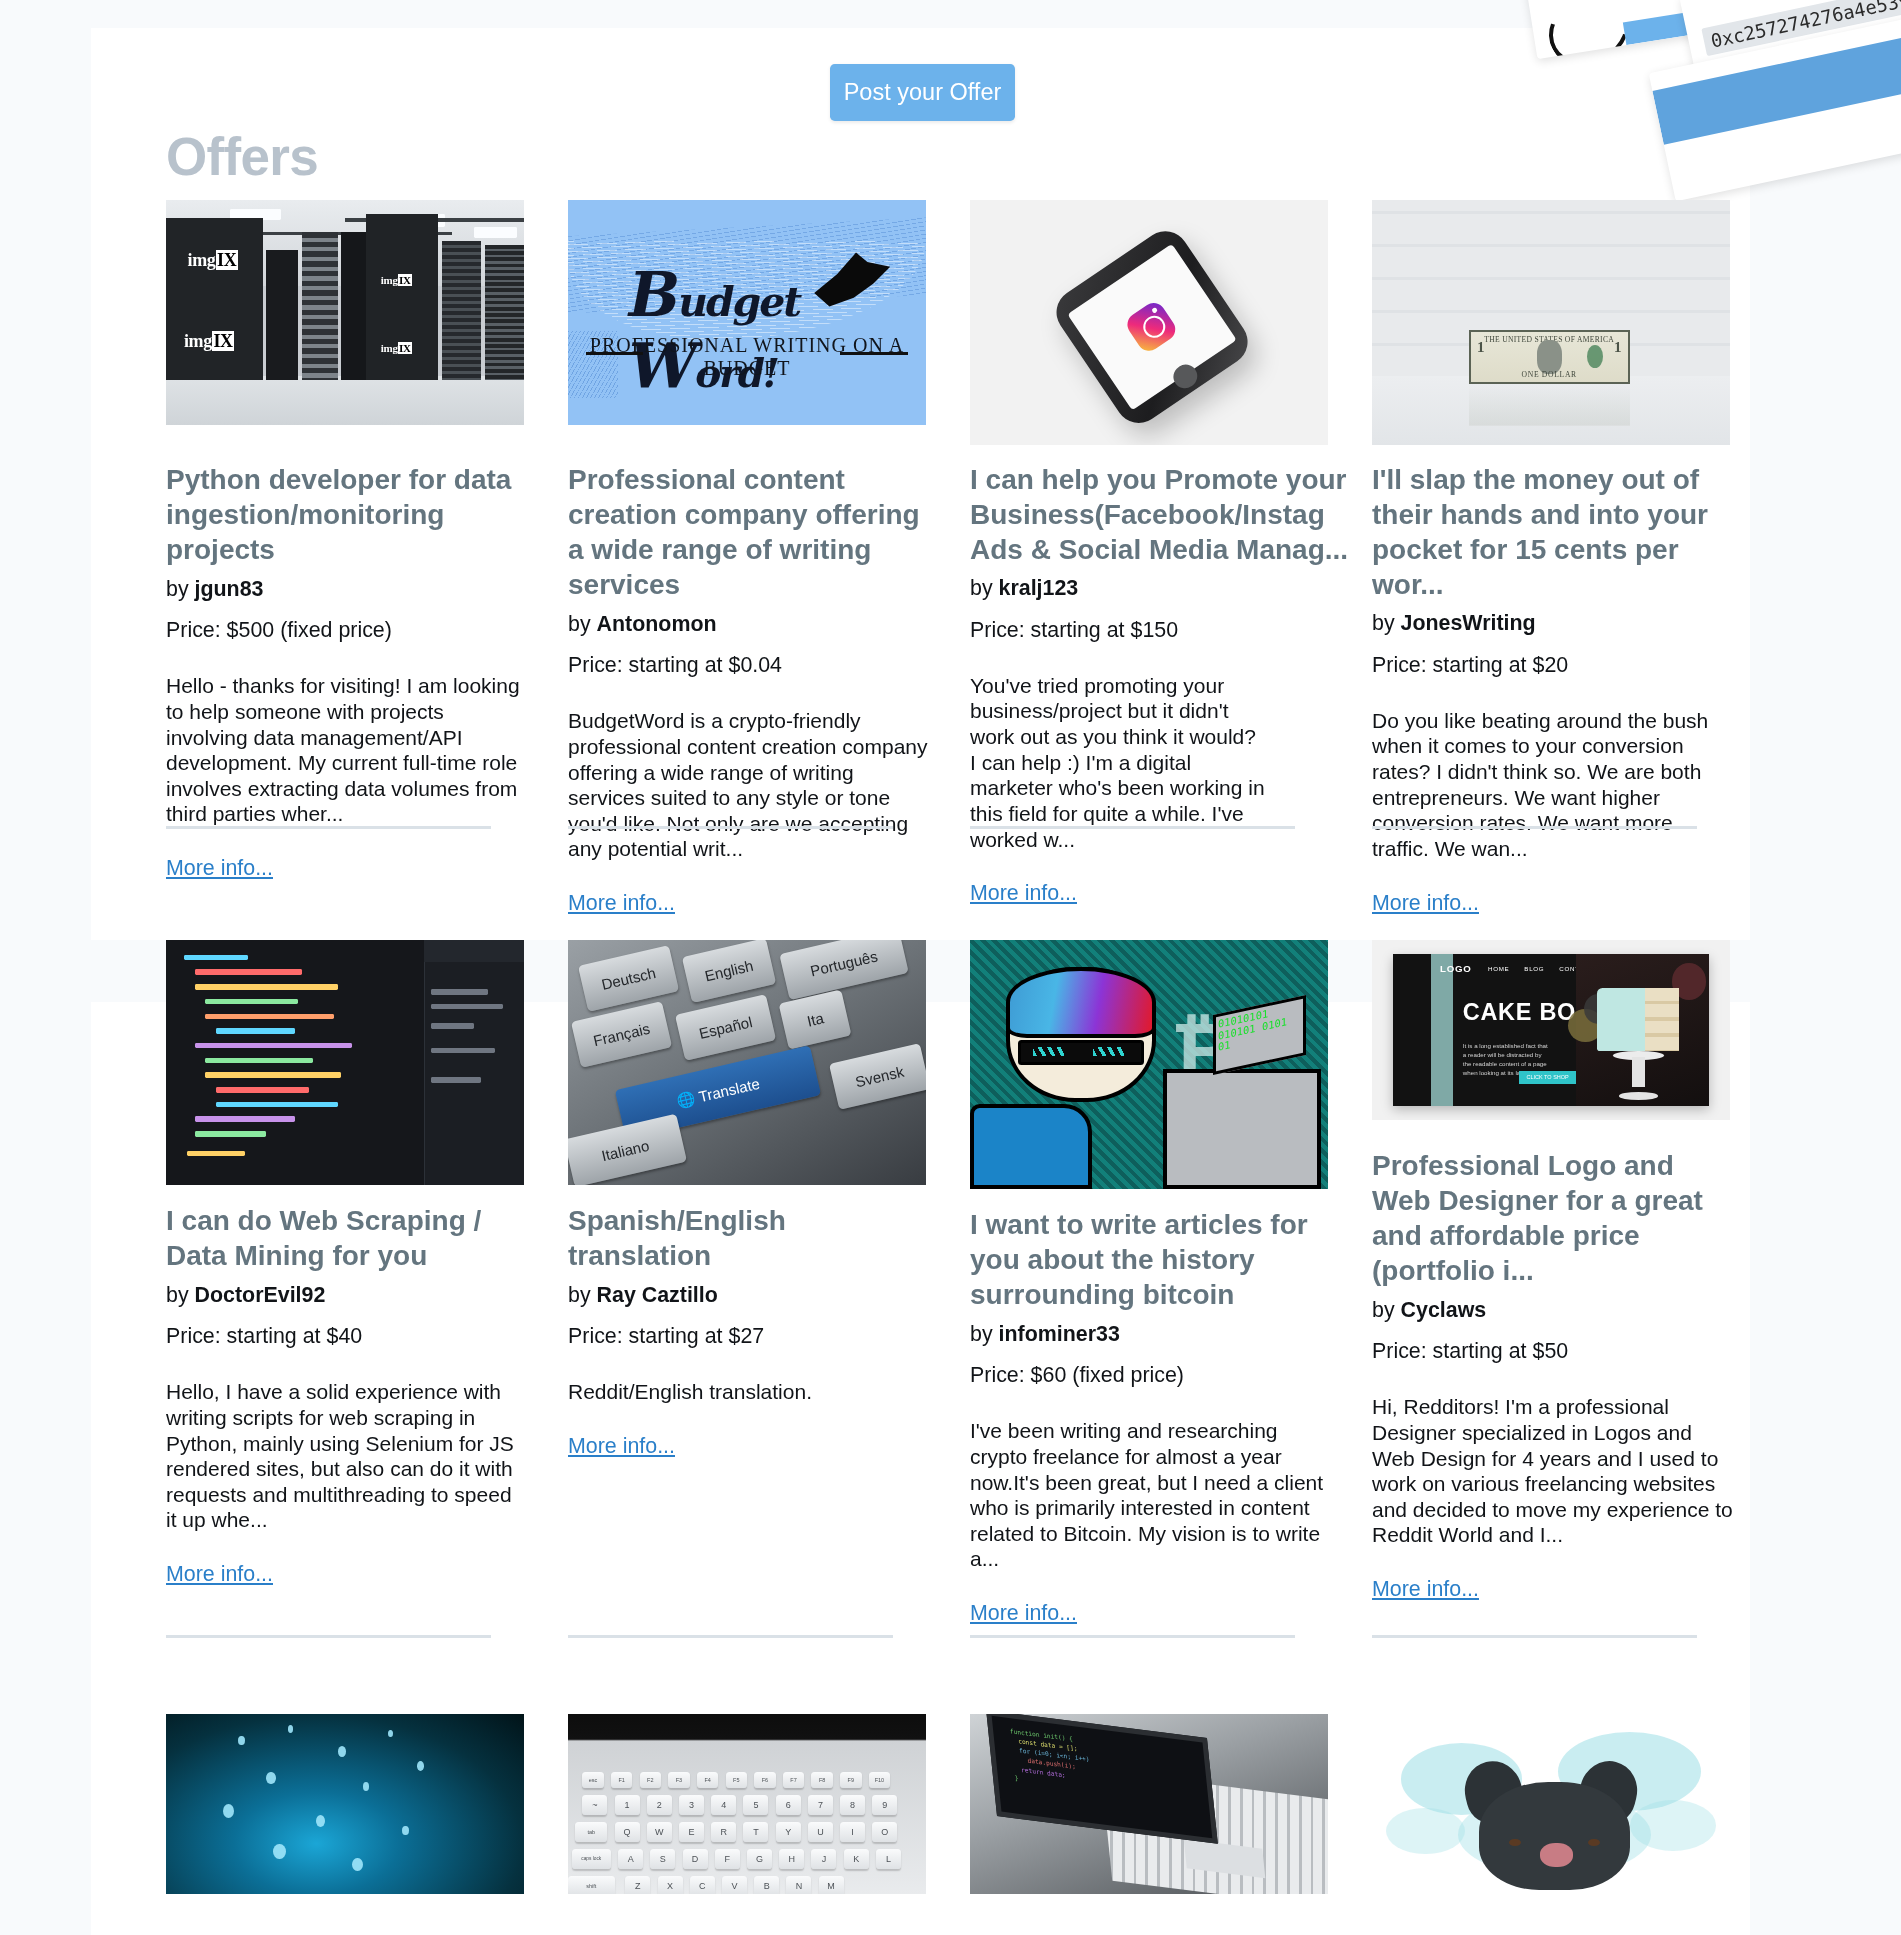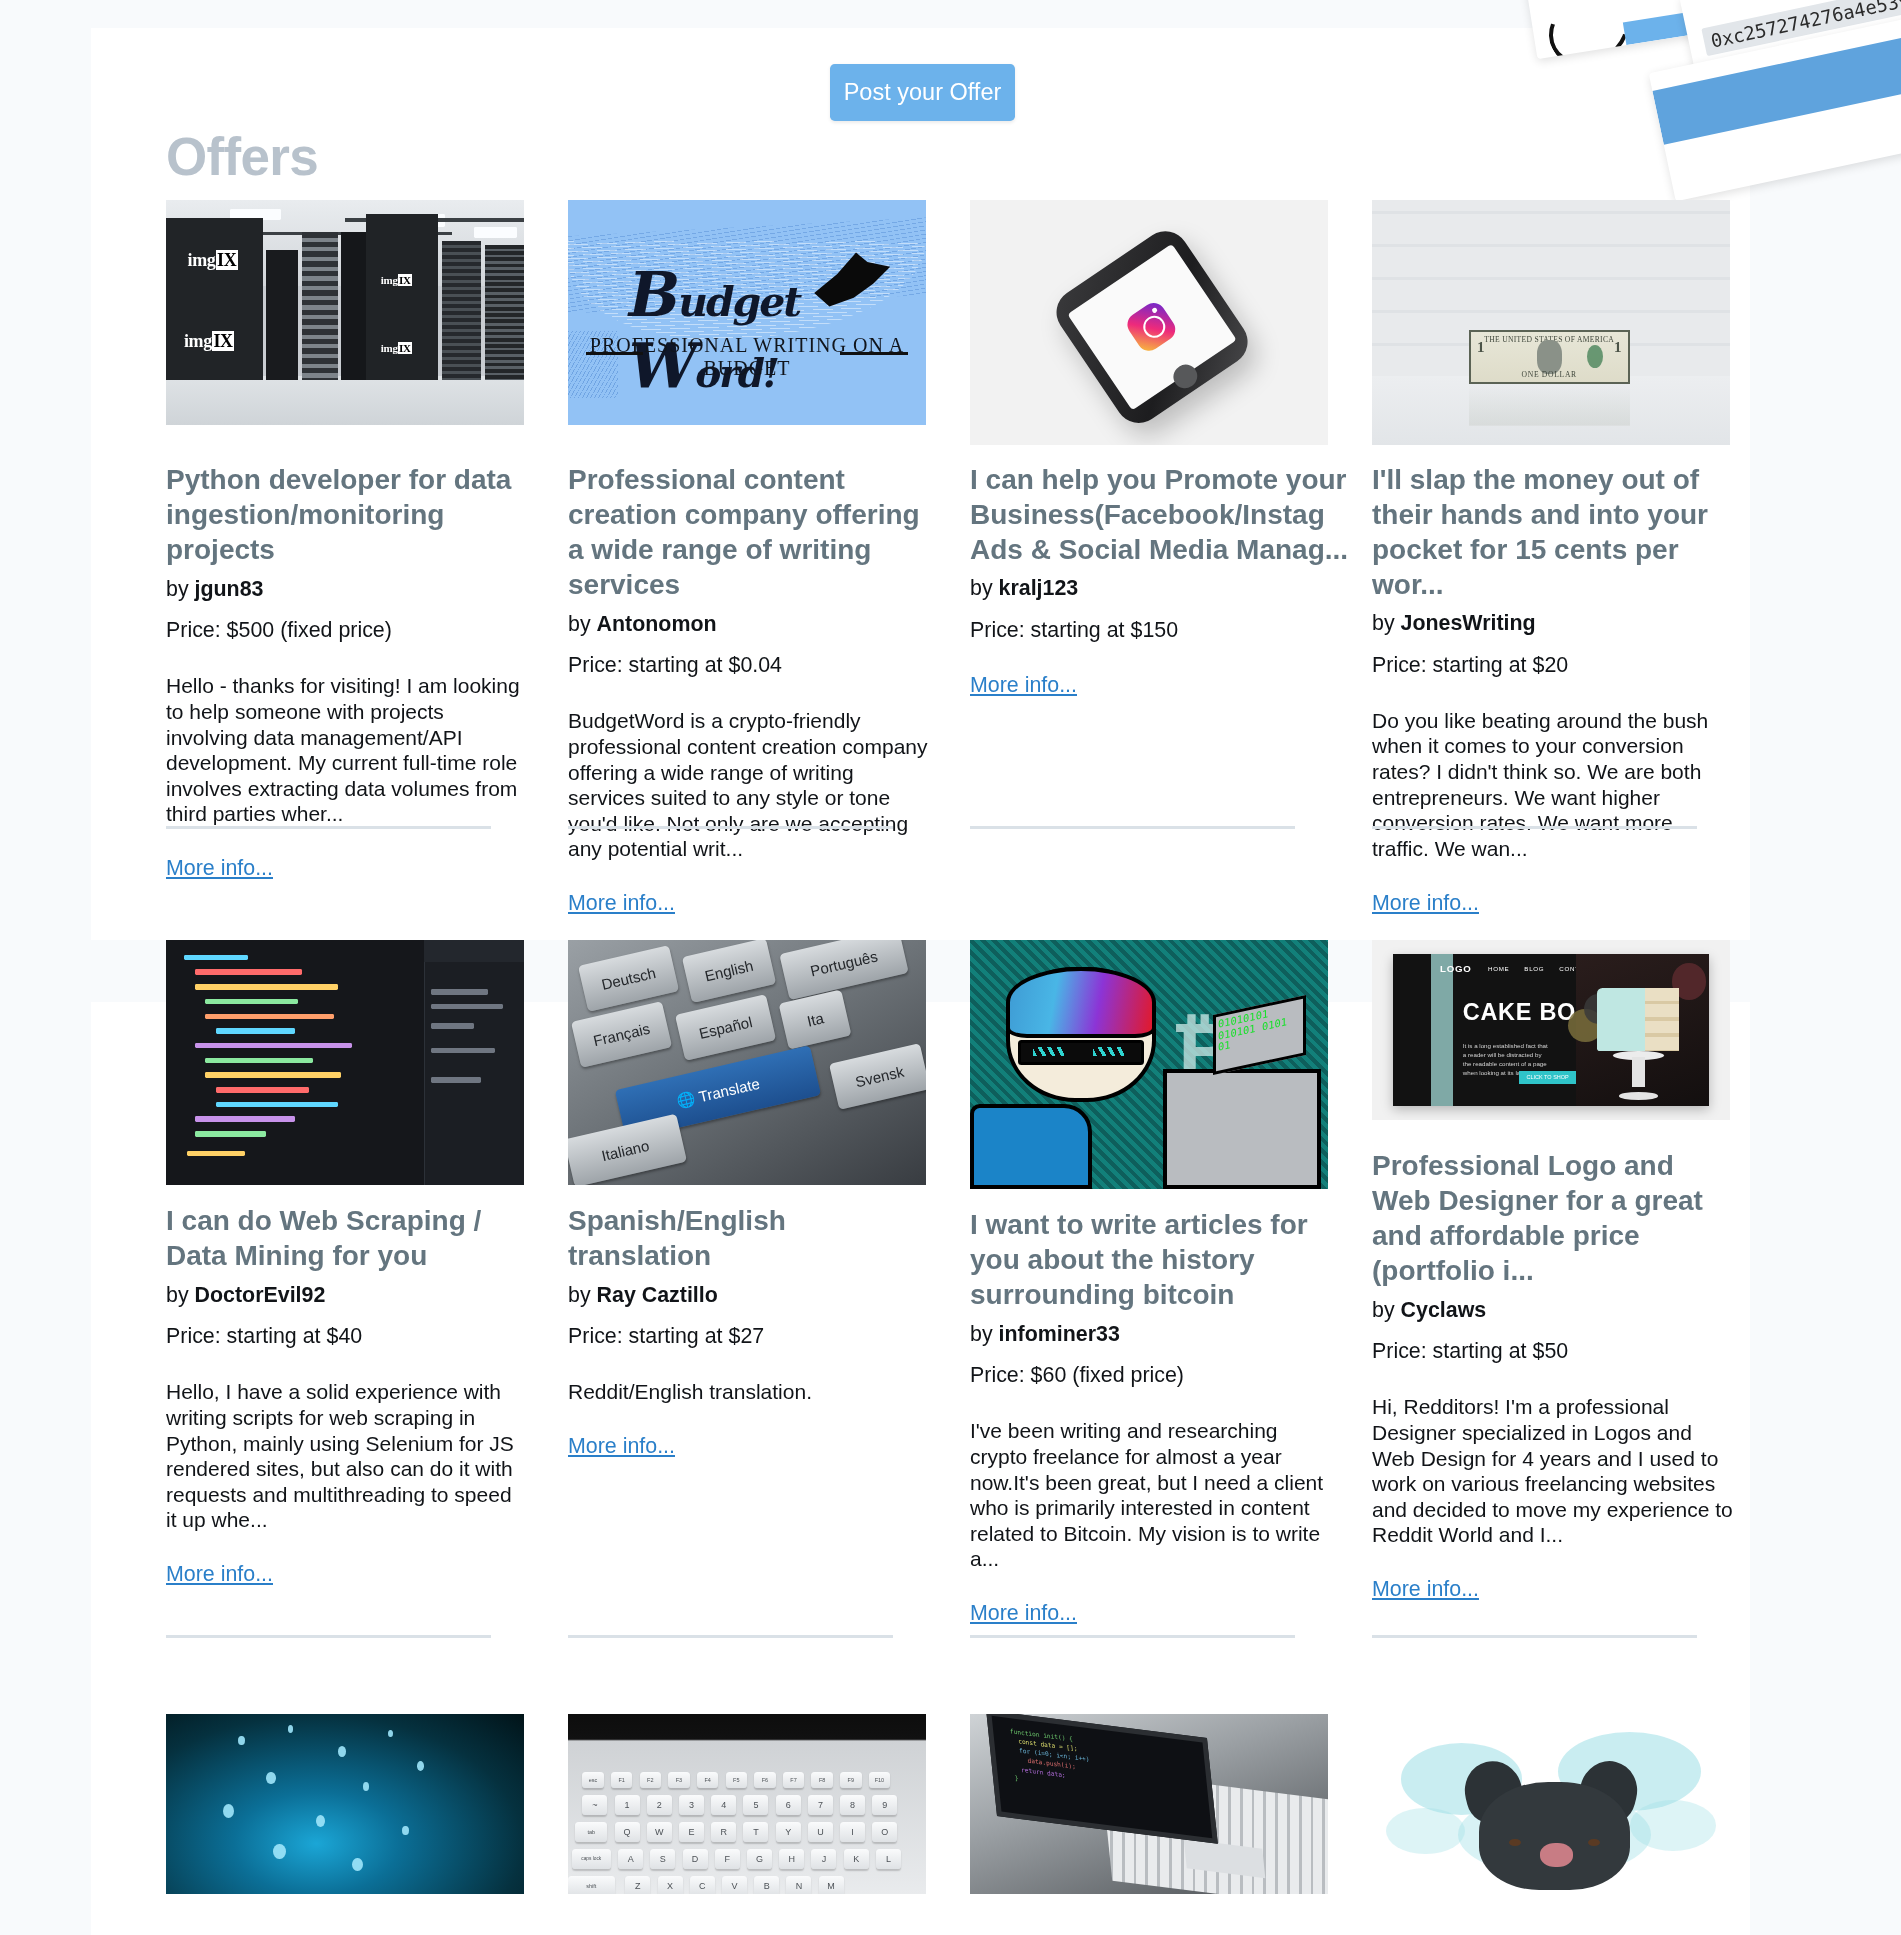--- a/index.html
+++ b/index.html
@@ -483,20 +483,21 @@
             <div class="ph-home"></div>
           </div>
         </div>
       </div>
       <div class="card-body" style="padding-top:16.6px;">
         <div class="card-title" style="white-space:normal; width:387px;">I can help you Promote your Business(Facebook/Instag Ads &amp; Social Media Manag...</div>
         <div class="card-by">
           <span>by </span><b>kralj123</b>
         </div>
         <div class="card-price">Price: starting at $150</div>
+        <div class="card-desc" style="width:297px;">You've tried promoting your business/project but it didn't work out as you think it would? I can help :) I'm a digital marketer who's been working in this field for quite a while. I've worked w...</div>
         <a class="card-more">More info...</a>
       </div>
       <div class="card-divider"></div>
     </div>
 
     <div class="col" style="height:629px;">
       <div class="card-media tall">
         <div class="art-dollar">
           <div class="db-brick"></div>
           <div class="db-floor"></div>

